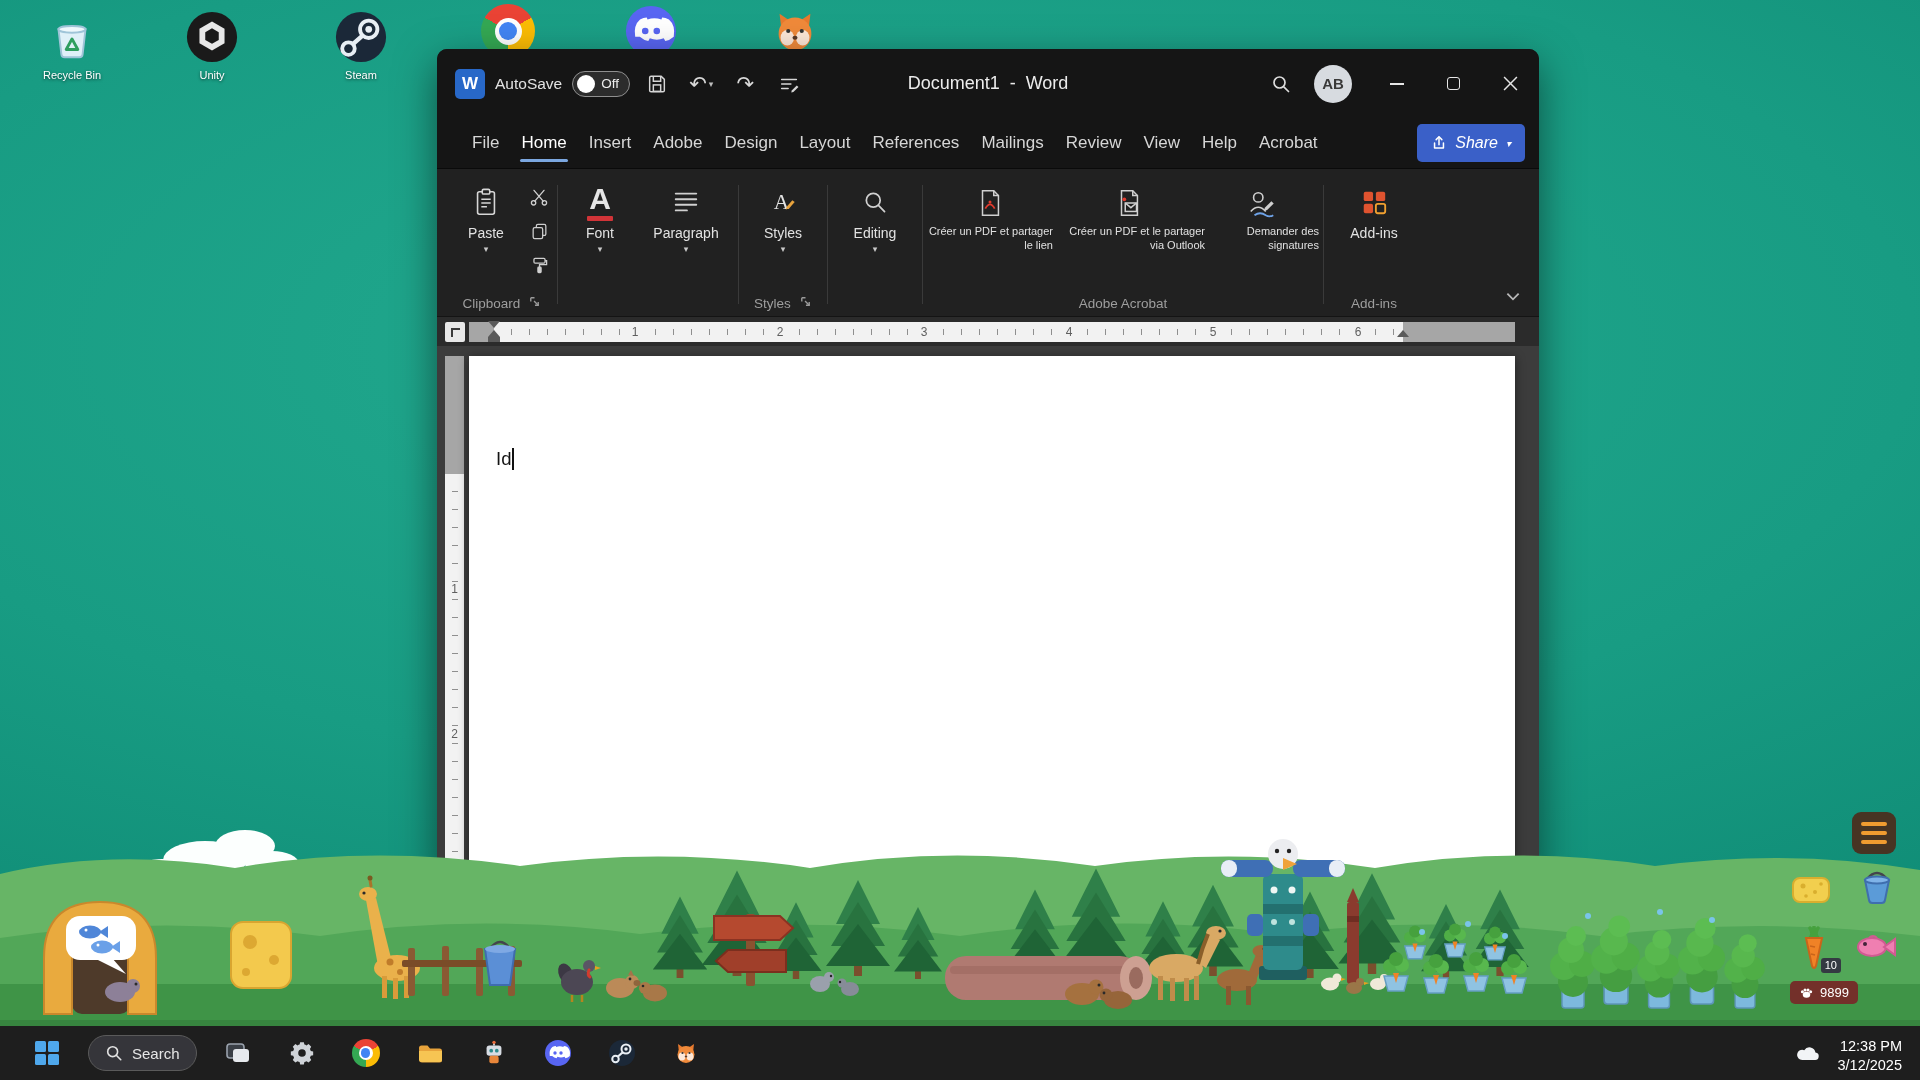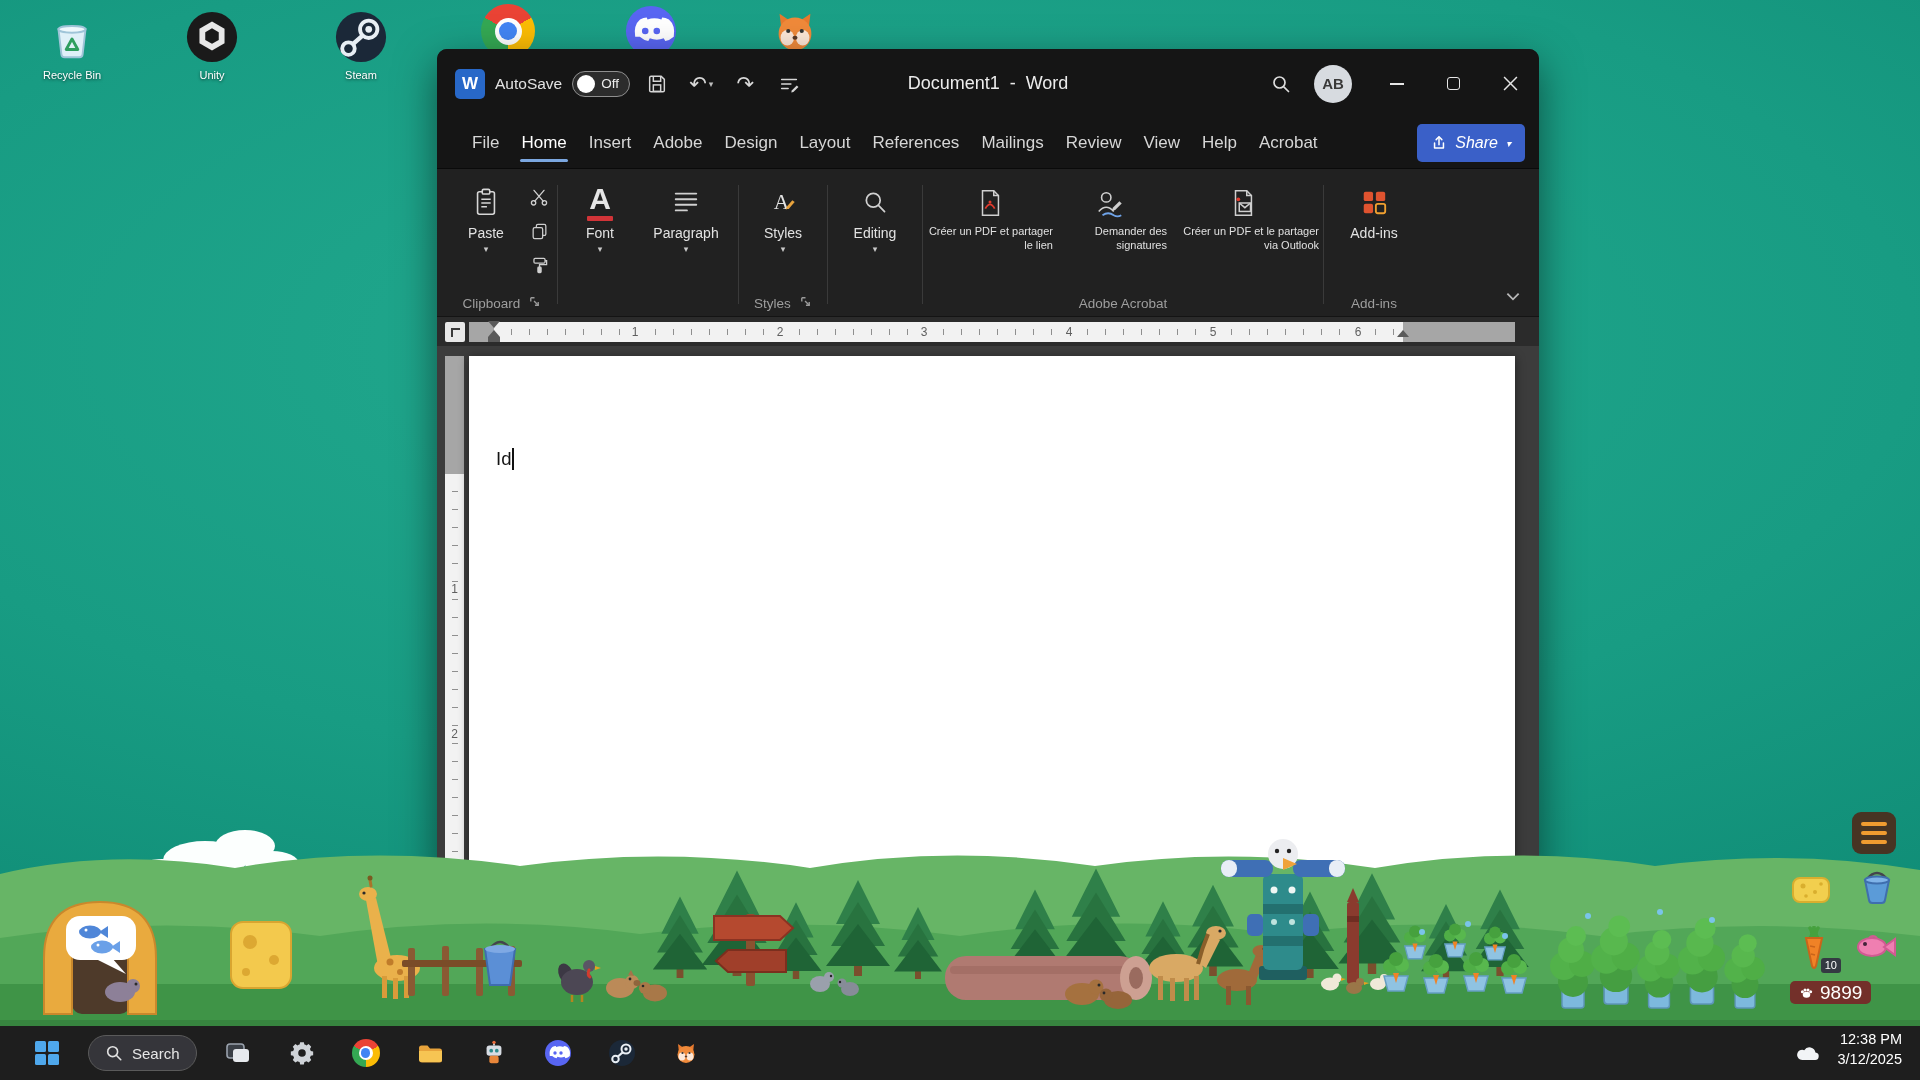--- a/index.html
+++ b/index.html
@@ -89,28 +89,28 @@
   .scene{position:absolute;left:0;bottom:54px;width:1920px;height:210px;z-index:30;pointer-events:none;}
 
   .gbtn{position:absolute;z-index:40;display:flex;align-items:center;justify-content:center;}
   .g-menu{left:1852px;top:812px;width:44px;height:42px;background:#473423;border-radius:9px;flex-direction:column;gap:5px;display:flex;align-items:center;justify-content:center;}
   .g-menu i{display:block;width:26px;height:4px;border-radius:2px;background:#f09b30;}
   .g-sponge{left:1790px;top:871px;width:42px;height:36px;}
   .g-bucket{left:1856px;top:865px;width:42px;height:42px;}
   .g-carrot{left:1793px;top:925px;width:42px;height:46px;}
   .g-fish{left:1852px;top:929px;width:46px;height:34px;}
   .badge{position:absolute;right:-6px;bottom:-2px;background:#343a42;color:#fff;font-size:11px;padding:0 4px;border-radius:3px;line-height:15px;}
-  .g-coin{left:1790px;top:981px;height:23px;padding:0 9px;background:#73302a;border-radius:5px;color:#fff;font-size:19px;display:flex;align-items:center;gap:6px;z-index:40;position:absolute;}
+  .g-coin{left:1790px;top:981px;height:23px;padding:0 9px;background:#73302a;border-radius:5px;color:#fff;font-size:13px;display:flex;align-items:center;gap:6px;z-index:40;position:absolute;}
 
   
   .taskbar{position:absolute;left:0;right:0;bottom:0;height:54px;background:#1e1e1e;display:flex;align-items:center;z-index:50;}
   .tbar-left{display:flex;align-items:center;gap:18px;margin-left:24px;}
   .tbar-btn{width:46px;height:46px;border-radius:7px;display:flex;align-items:center;justify-content:center;}
   .search-pill{height:36px;border-radius:18px;background:#35353a;border:1px solid #5a5a5a;display:flex;align-items:center;gap:9px;padding:0 16px;color:#e6e6e6;font-size:15px;}
-  .tray{margin-left:auto;display:flex;align-items:flex-start;gap:12px;margin-right:18px;}
+  .tray{margin-left:auto;display:flex;align-items:flex-end;gap:12px;margin-right:18px;}
   .clock{font-size:14.5px;color:#fff;text-align:right;line-height:1.35;}
 </style>
 </head>
 <body>
 
 <div class="screen">
 
   <div class="desk-icon" style="left:28px;top:10px;">
     <svg width="54" height="54" viewBox="0 0 56 56">
       <path d="M14,20 h28 l-3,26 q-.3,3 -3.3,3 h-15.4 q-3,0 -3.3,-3 Z" fill="#dff0f8" stroke="#9fc4d8" stroke-width="2"></path>
@@ -382,42 +382,42 @@
             <span class="aicon">
               <svg viewBox="0 0 32 32" width="30" height="30" fill="none" stroke="#cfcfcf" stroke-width="1.6">
                 <path d="M8,3 h12 l5,5 v21 h-17 Z"></path>
                   <path d="M20,3 v5 h5"></path>
                 <path d="M11,22 q5,-9 10,0" stroke="#e23b2e" stroke-width="2"></path>
                   <circle cx="16" cy="15" r="1.6" fill="#e23b2e" stroke="none"></circle>
               </svg>
             </span>
             <span>Créer un PDF et partager le lien</span>
           </button>
-          <button class="acrobtn" style="width:114px;">
-            <span class="aicon">
-              <svg viewBox="0 0 32 32" width="30" height="30" fill="none" stroke="#cfcfcf" stroke-width="1.7">
-                <circle cx="12" cy="10" r="5"></circle>
-                  <path d="M4,25 q8,-9 16,0"></path>
-                <path d="M19,21 l7,-7 2.5,2.5 -7,7 -3.5,1 Z" fill="#cfcfcf" stroke="none"></path>
-                <path d="M8,29 q6,-4 12,0 q4,2.5 8,0" stroke="#6fa3e8" stroke-width="2"></path>
-              </svg>
-            </span>
-            <span>Demander des signatures</span>
-          </button>
           <button class="acrobtn" style="width:152px;">
             <span class="aicon">
               <svg viewBox="0 0 32 32" width="30" height="30" fill="none" stroke="#cfcfcf" stroke-width="1.6">
                 <path d="M8,3 h12 l5,5 v21 h-17 Z"></path>
                   <path d="M20,3 v5 h5"></path>
                 <rect x="12" y="16" width="12" height="9" fill="#212121"></rect>
                   <path d="M12,16 l6,5 6,-5"></path>
                 <circle cx="11" cy="12" r="2" fill="#e23b2e" stroke="none"></circle>
               </svg>
             </span>
             <span>Créer un PDF et le partager via Outlook</span>
+          </button>
+          <button class="acrobtn" style="width:114px;">
+            <span class="aicon">
+              <svg viewBox="0 0 32 32" width="30" height="30" fill="none" stroke="#cfcfcf" stroke-width="1.7">
+                <circle cx="12" cy="10" r="5"></circle>
+                  <path d="M4,25 q8,-9 16,0"></path>
+                <path d="M19,21 l7,-7 2.5,2.5 -7,7 -3.5,1 Z" fill="#cfcfcf" stroke="none"></path>
+                <path d="M8,29 q6,-4 12,0 q4,2.5 8,0" stroke="#6fa3e8" stroke-width="2"></path>
+              </svg>
+            </span>
+            <span>Demander des signatures</span>
           </button>
         </div>
         <div class="glabel">
             <span>Adobe Acrobat</span>
           </div>
       </div>
       <div class="vdiv"></div>
 
       <div class="rgroup">
         <div class="gcontent">

